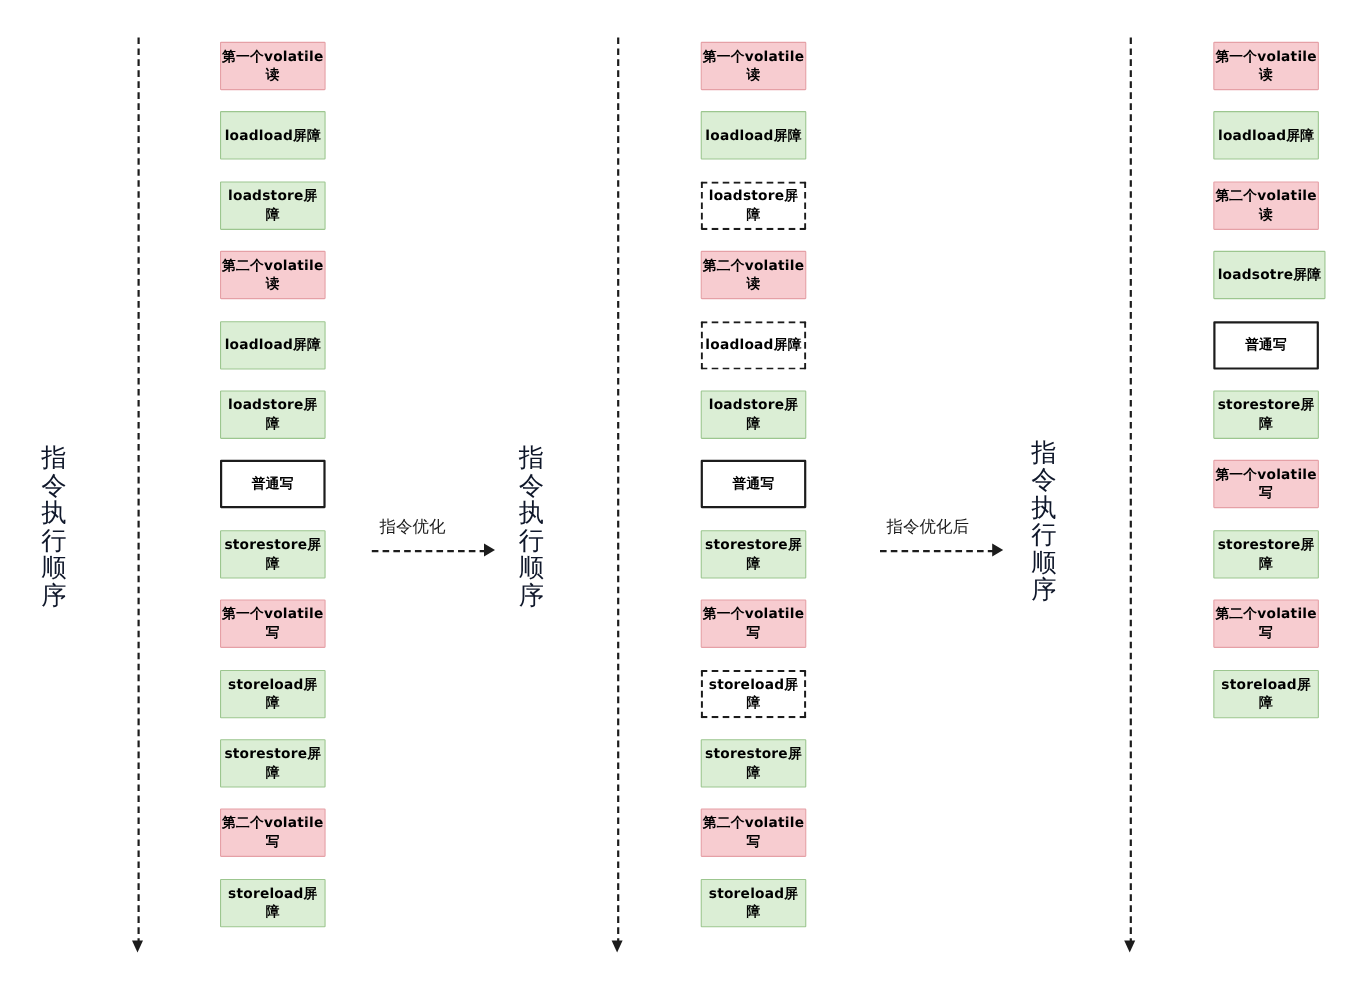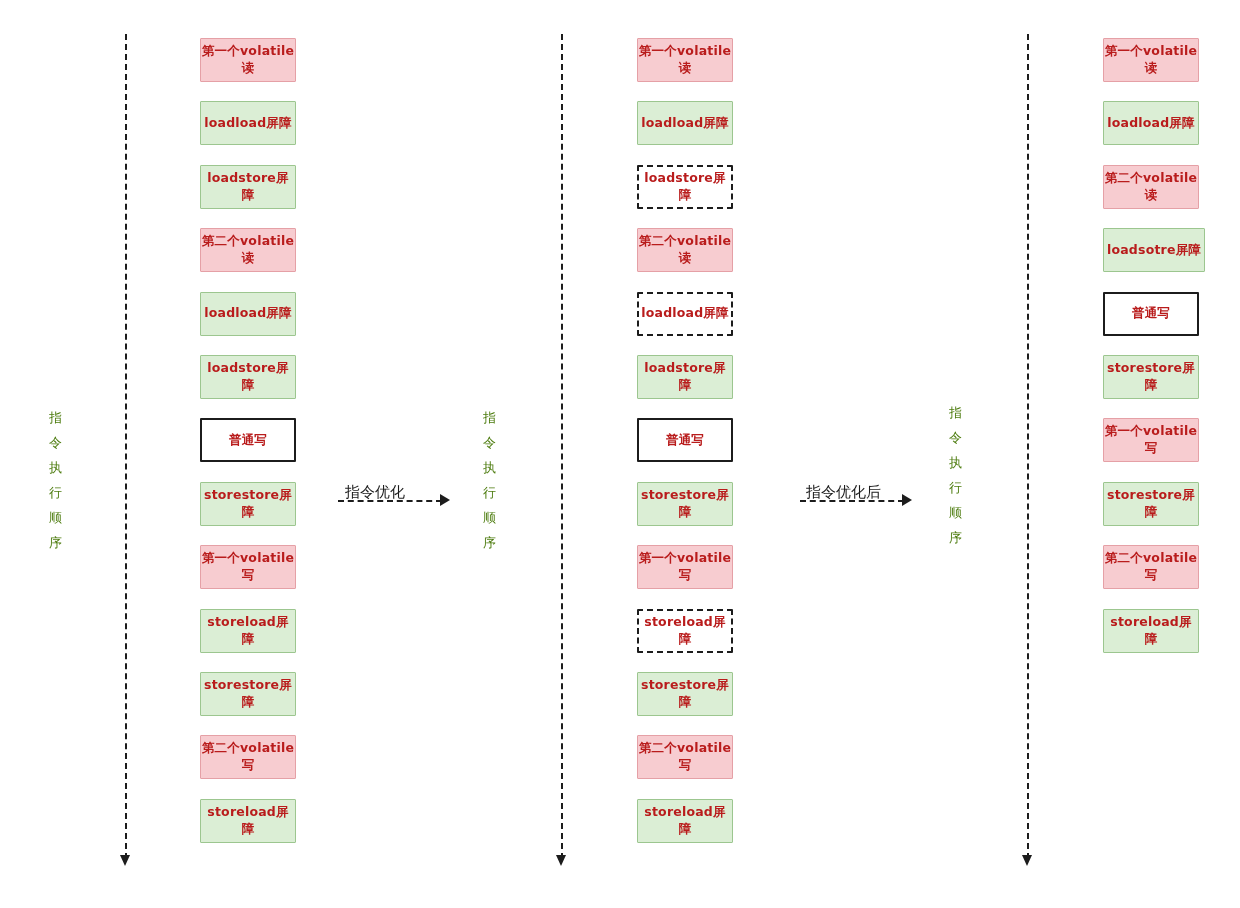--- a/index.html
+++ b/index.html
@@ -16,24 +16,24 @@
   }
   #canvas {
     position: relative;
     width: 1240px;
     height: 908px;
   }
 
   
   .vlabel {
     position: absolute;
-    font-size: 13px;
+    font-size: 23px;
     line-height: 25px;
-    color: #4d7c0f;
-    text-align: right;
+    color: #0f172a;
+    text-align: center;
     letter-spacing: 0;
     white-space: pre-line;
     font-family: "DejaVu Sans", sans-serif;
     font-weight: 400;
     width: 26px;
   }
 
   
   .axis {
     position: absolute;
@@ -51,21 +51,20 @@
     border-top: 11px solid #1c1c1c;
   }
 
   
   .harrow-label {
     position: absolute;
     font-size: 15px;
     color: #1a1a1a;
     font-family: "DejaVu Sans", sans-serif;
     white-space: nowrap;
-    margin-top: 13px;
   }
   .harrow-line {
     position: absolute;
     height: 0;
     border-top: 2px dashed #1c1c1c;
   }
   .harrow-head {
     position: absolute;
     width: 0;
     height: 0;
@@ -81,21 +80,21 @@
     width: 160px;
   }
   .box {
     position: absolute;
     box-sizing: border-box;
     display: flex;
     align-items: center;
     justify-content: center;
     font-size: 12.5px;
     font-weight: 700;
-    color: #b91c1c;
+    color: #000000;
     text-align: center;
     font-family: "DejaVu Sans", sans-serif;
     letter-spacing: 0.2px;
     border-radius: 1px;
   }
   .box.pink {
     background: #f7ccd0;
     border: 1.6px solid #e5a0a6;
   }
   .box.green {

